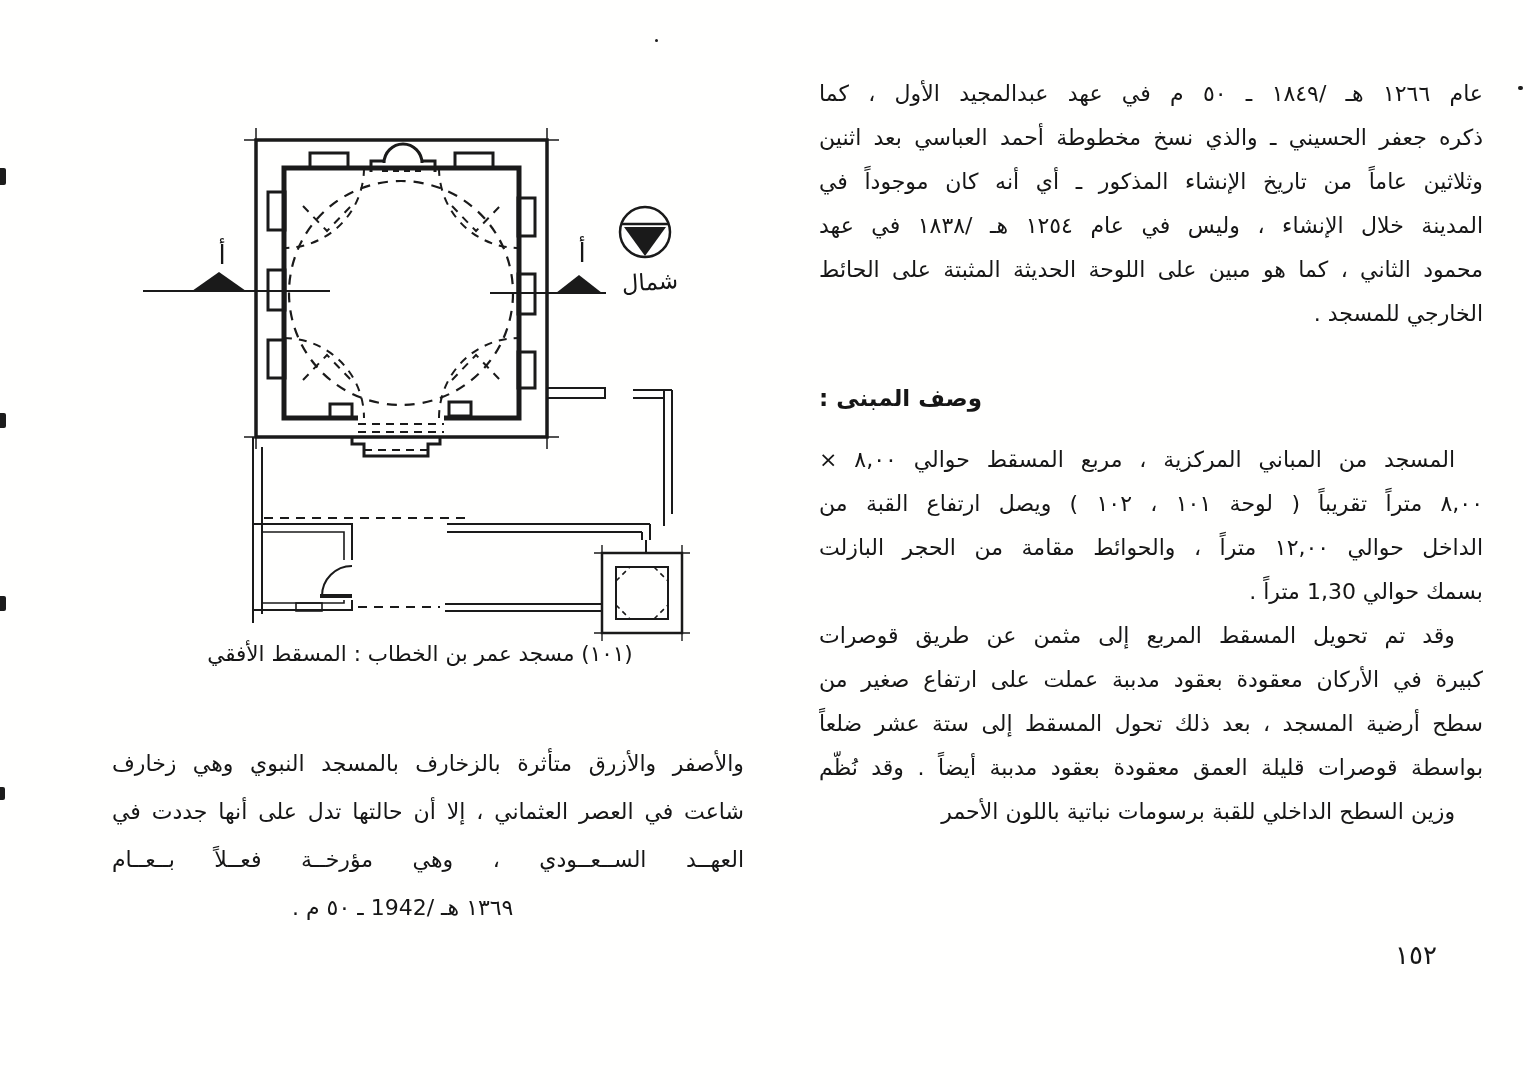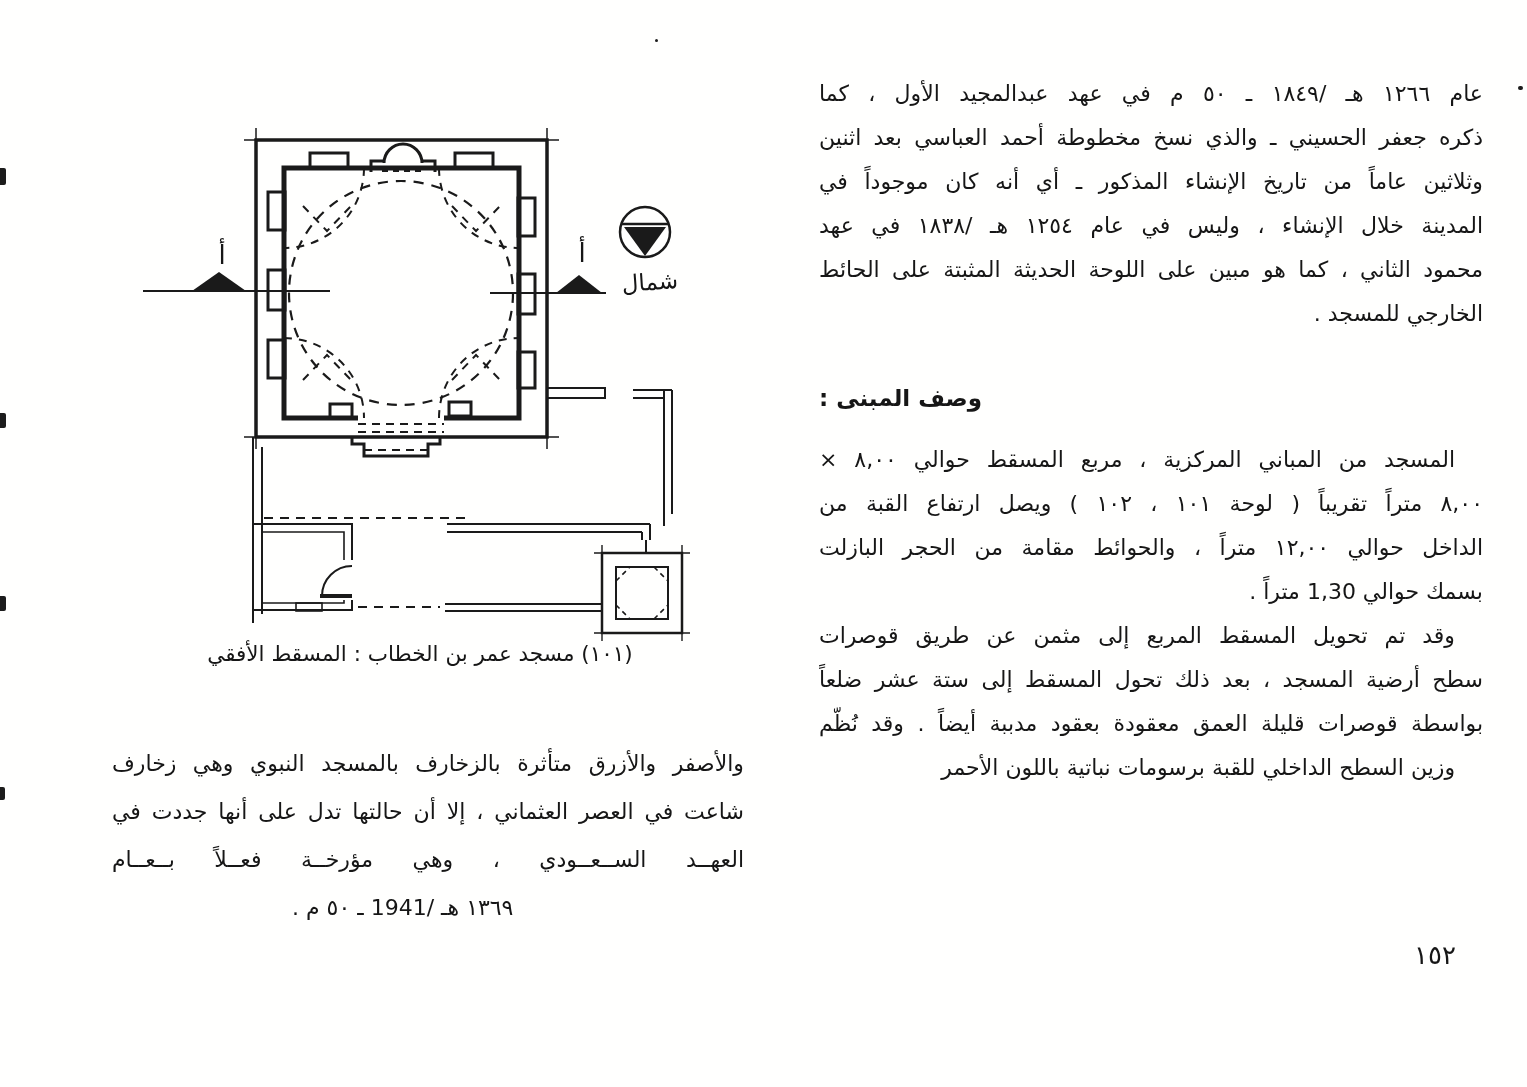--- a/index.html
+++ b/index.html
@@ -38,21 +38,21 @@
   .lineL.end{text-align-last:left;padding-left:180px;text-align:left;}
   
   .figure{position:absolute;left:100px;top:100px;width:700px;height:570px;}
   .caption{
     position:absolute;left:140px;top:634px;width:560px;
     direction:rtl;text-align:center;font-size:21.5px;line-height:40px;
     white-space:nowrap;
   }
   .pagenum{
     position:absolute;left:1376px;top:940px;width:80px;
-    font-size:26px;direction:rtl;text-align:right;letter-spacing:2px;
+    font-size:26px;direction:rtl;text-align:center;letter-spacing:2px;
   }
   .speck{position:absolute;background:#1c1c1c;border-radius:2px;}
   svg text{font-family:"DejaVu Sans", sans-serif;fill:#161616;}
 </style>
 </head>
 <body>
 
 <div class="page">
 
   <div class="speck" style="left:-2px;top:168px;width:8px;height:17px;"></div>
@@ -178,28 +178,29 @@
     <div class="line end">الخارجي للمسجد .</div>
 
     <div class="heading">وصف المبنى :</div>
 
     <div class="line indent pgap">المسجد من المباني المركزية ، مربع المسقط حوالي ٨,٠٠ ×</div>
     <div class="line">٨,٠٠ متراً تقريباً ( لوحة ١٠١ ، ١٠٢ ) ويصل ارتفاع القبة من</div>
     <div class="line">الداخل حوالي ١٢,٠٠ متراً ، والحوائط مقامة من الحجر البازلت</div>
     <div class="line end">بسمك حوالي 1,30 متراً .</div>
 
     <div class="line indent">وقد تم تحويل المسقط المربع إلى مثمن عن طريق قوصرات</div>
+    <div class="line">كبيرة في الأركان معقودة بعقود مدببة عملت على ارتفاع صغير من</div>
     <div class="line">سطح أرضية المسجد ، بعد ذلك تحول المسقط إلى ستة عشر ضلعاً</div>
     <div class="line">بواسطة قوصرات قليلة العمق معقودة بعقود مدببة أيضاً . وقد نُظّم</div>
 
     <div class="line indent end">وزين السطح الداخلي للقبة برسومات نباتية باللون الأحمر</div>
   </div>
 
   <div class="lcol">
     <div class="lineL">والأصفر والأزرق متأثرة بالزخارف بالمسجد النبوي وهي زخارف</div>
     <div class="lineL">شاعت في العصر العثماني ، إلا أن حالتها تدل على أنها جددت في</div>
     <div class="lineL">العهــد الســعــودي ، وهي مؤرخــة فعــلاً بــعــام</div>
-    <div class="lineL end">١٣٦٩ هـ /1941 ـ ٥٠ م .</div>
+    <div class="lineL end">١٣٦٩ هـ /1942 ـ ٥٠ م .</div>
   </div>
 
   <div class="pagenum">١٥٢</div>
 
 </div>
 
 </body></html>

